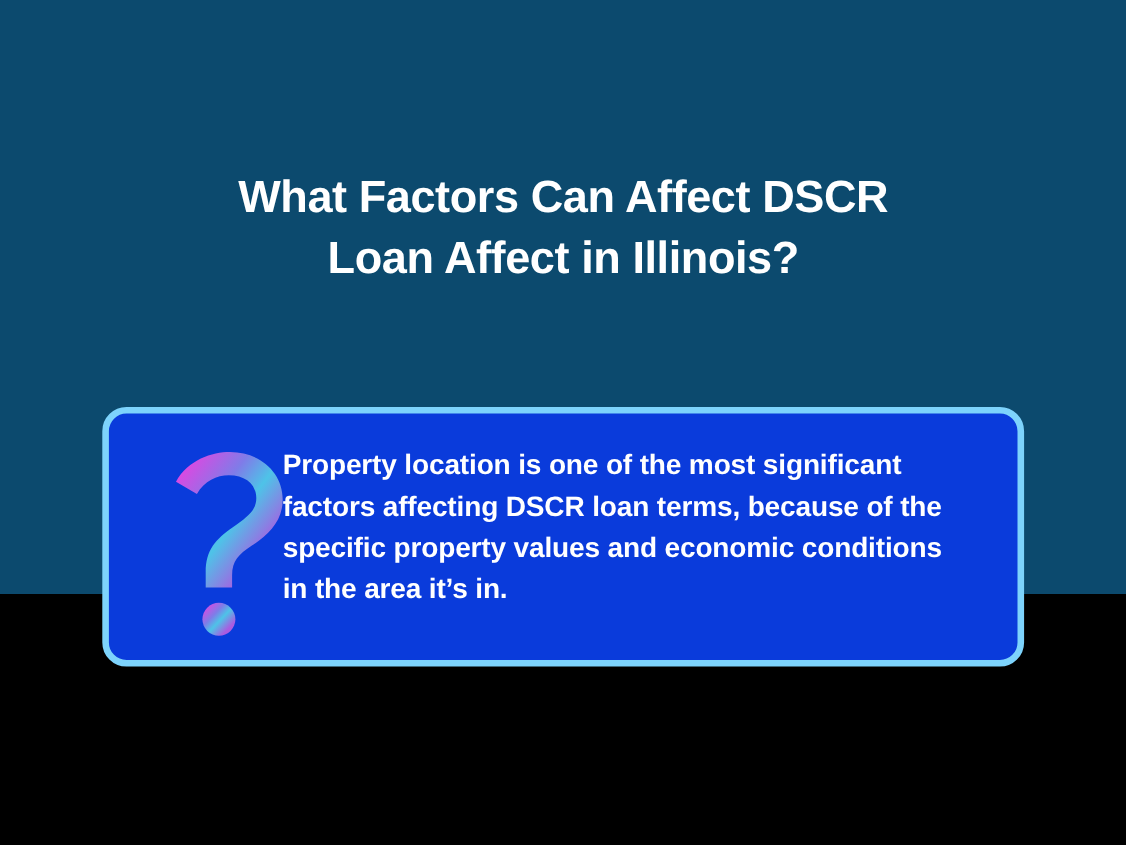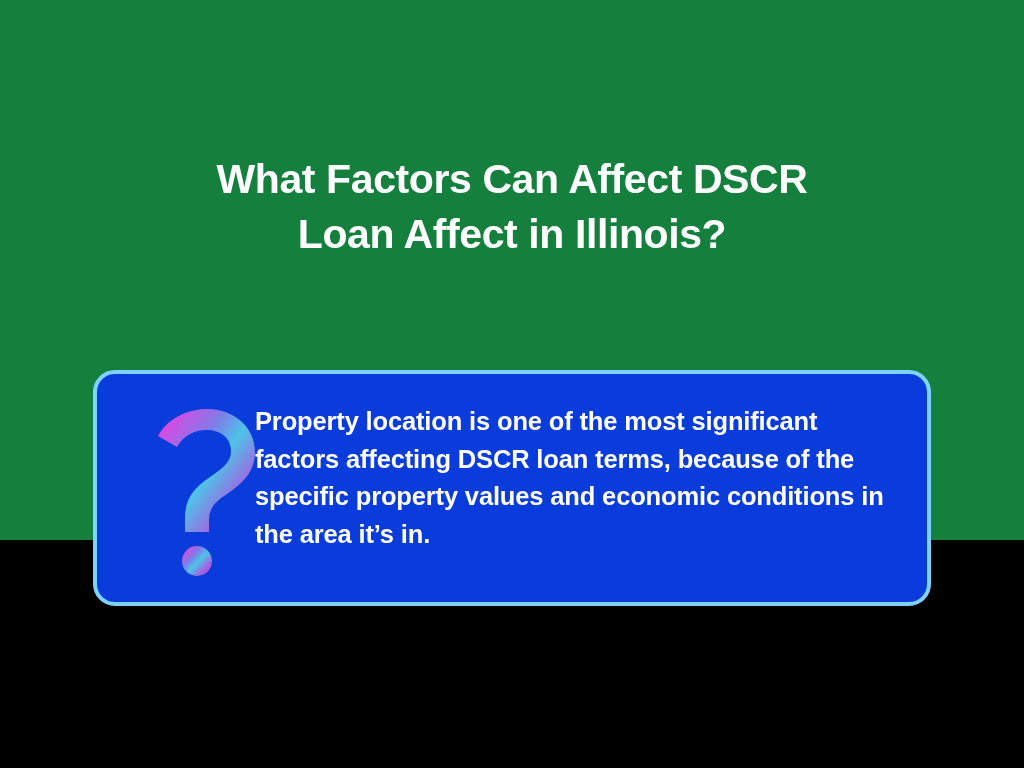--- a/index.html
+++ b/index.html
@@ -13,21 +13,21 @@
     font-family: "Liberation Sans", sans-serif;
     overflow: hidden;
     position: relative;
   }
 
   .slide {
     position: absolute;
     inset: 0;
     width: 1024px;
     height: 540px;
-    background: #15803d;
+    background: #0c4a6e;
   }
 
   
   .heading {
     position: absolute;
     left: 112px;
     top: 152px;
     width: 800px;
     text-align: center;
     color: #ffffff;
@@ -44,21 +44,21 @@
 
   
   .answer-card {
     position: absolute;
     left: 93px;
     top: 370px;
     width: 838px;
     height: 236px;
     box-sizing: border-box;
     background: #0a3bdb;
-    border: 4px solid #7dd3fc;
+    border: 6px solid #7dd3fc;
     border-radius: 22px;
     display: flex;
     flex-direction: row;
     align-items: flex-start;
   }
 
   
   .qmark-wrap {
     position: relative;
     flex: 0 0 auto;

